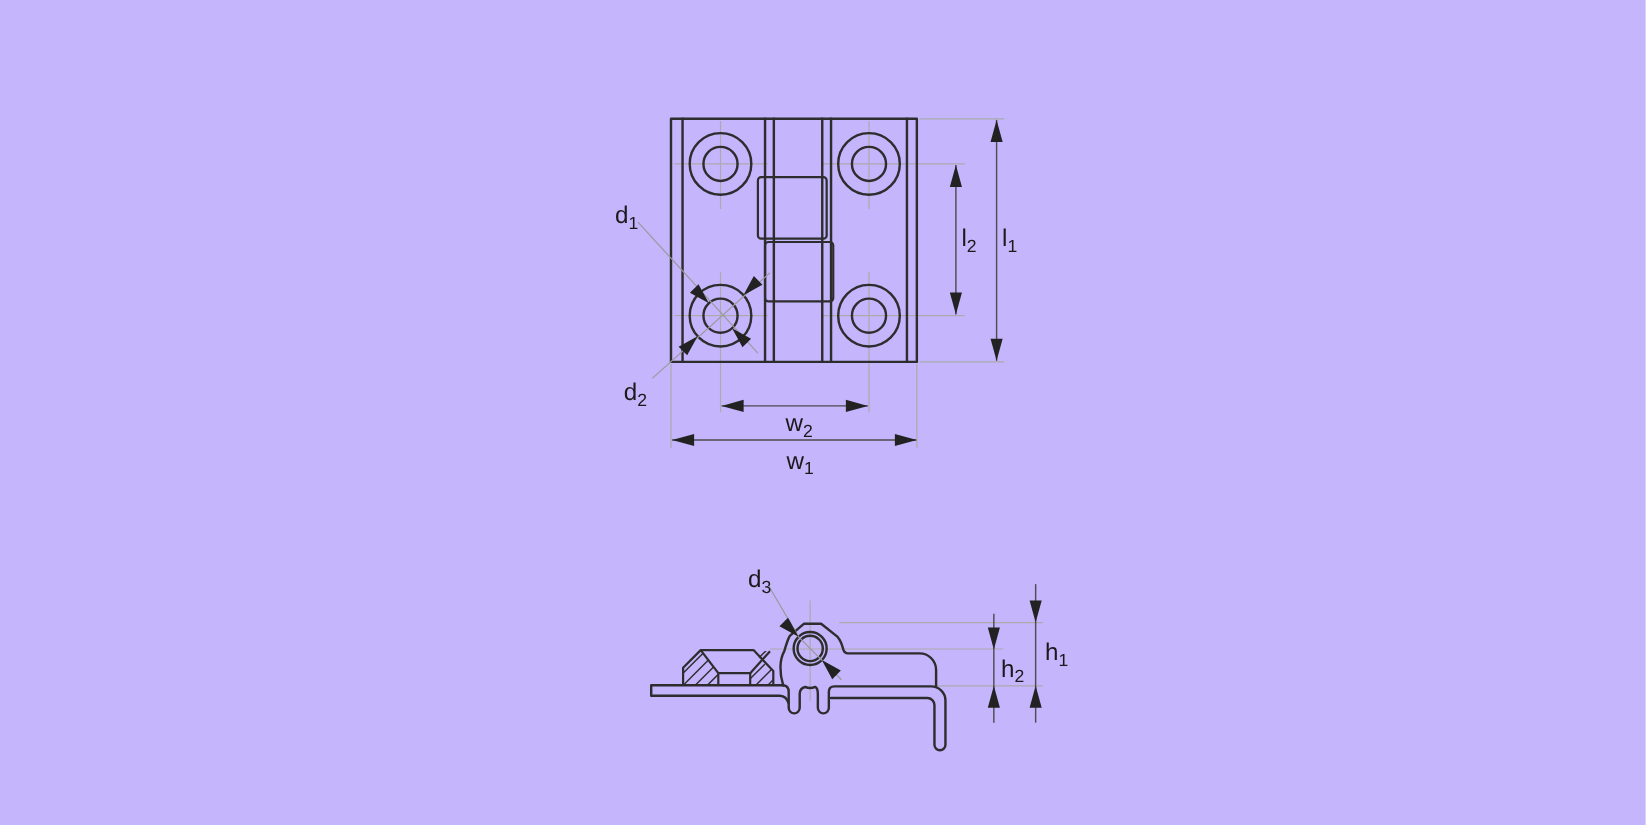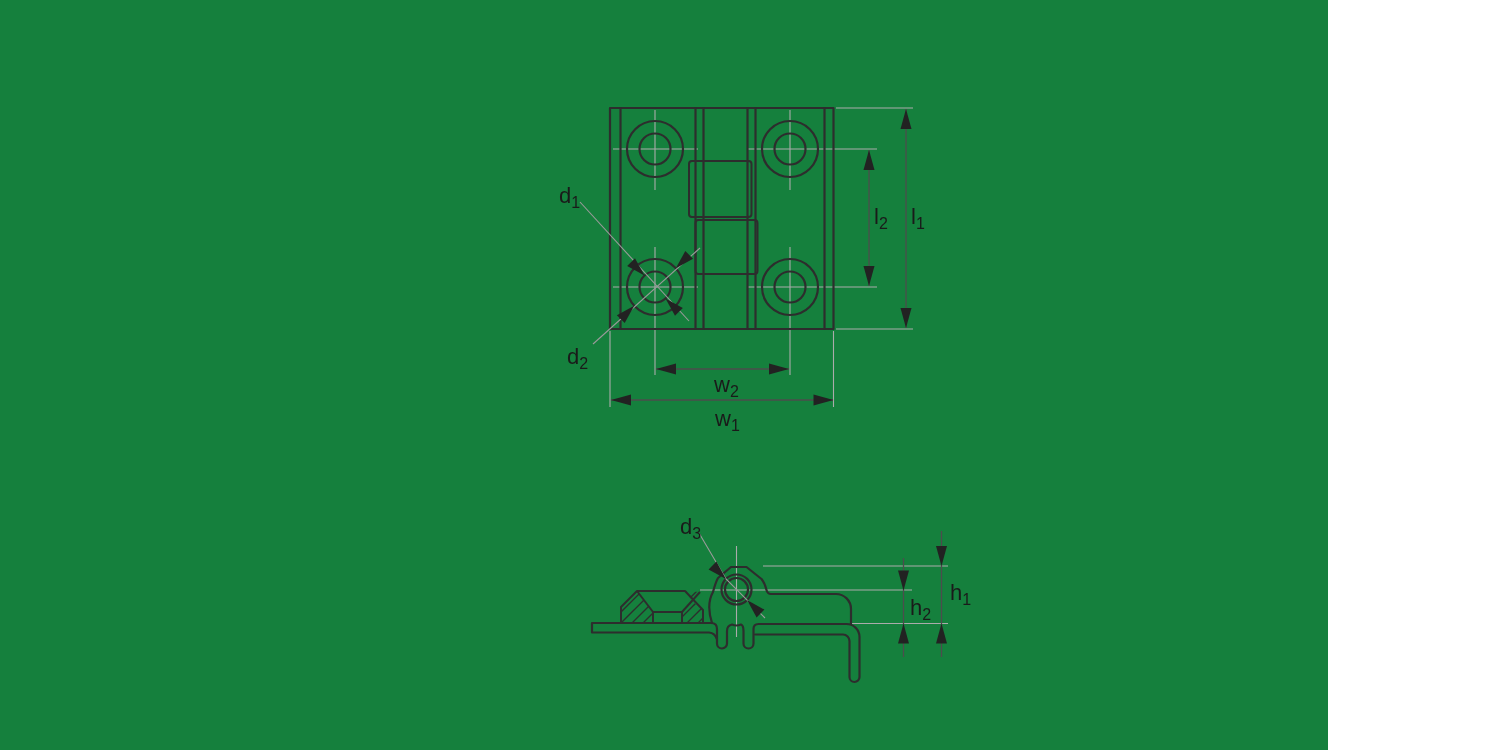--- a/index.html
+++ b/index.html
@@ -1,16 +1,16 @@
 <!DOCTYPE html>
 <html><head>
 <meta charset="utf-8">
 <style>
   html,body{margin:0;padding:0;background:#ffffff;}
-  .stage{position:relative;width:1328px;height:750px;background:#15803d;overflow:hidden;}
+  .stage{position:relative;width:1496px;height:750px;background:#c4b5fd;overflow:hidden;}
   svg{display:block;}
   text{font-family:"Liberation Sans","DejaVu Sans",sans-serif;fill:#1a1a1a;}
   .lbl{font-size:22px;}
   .sub{font-size:16px;}
   .part{stroke:#2d2d2d;stroke-width:2.2;fill:none;stroke-linejoin:round;stroke-linecap:round;}
   .partThin{stroke:#2d2d2d;stroke-width:2;fill:none;stroke-linejoin:round;}
   .dim{stroke:#4d4d4d;stroke-width:1.3;fill:none;}
   .ext{stroke:#ababab;stroke-width:1.1;fill:none;}
   .leader{stroke:#9a9a9a;stroke-width:1.1;fill:none;}
   .arrow{fill:#222222;stroke:none;}

